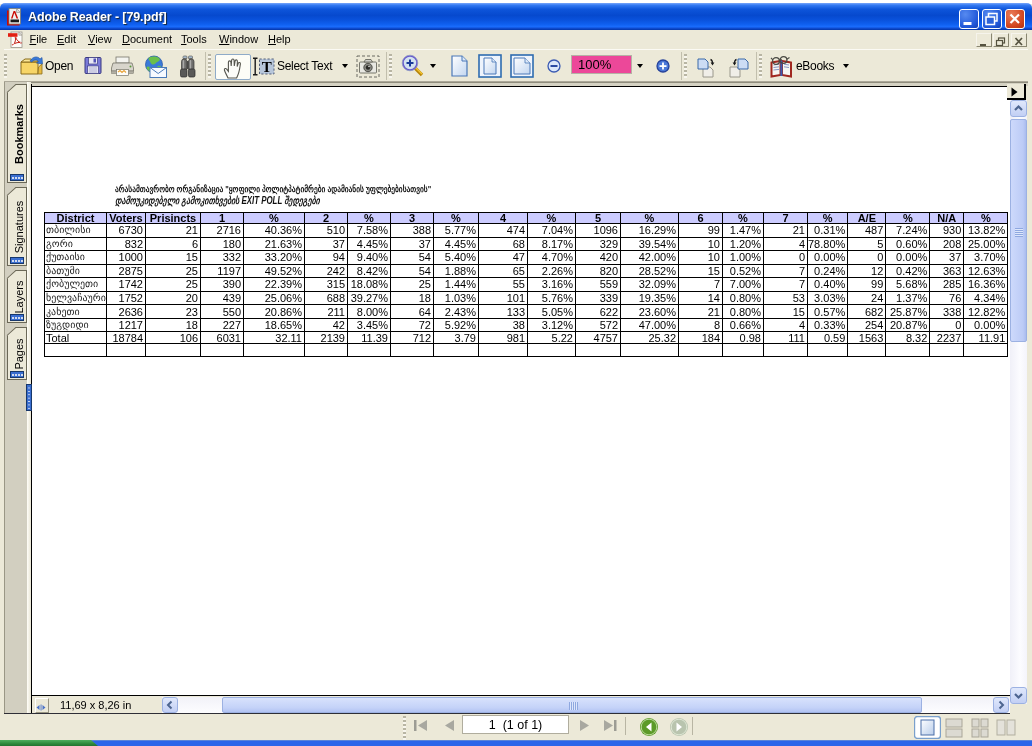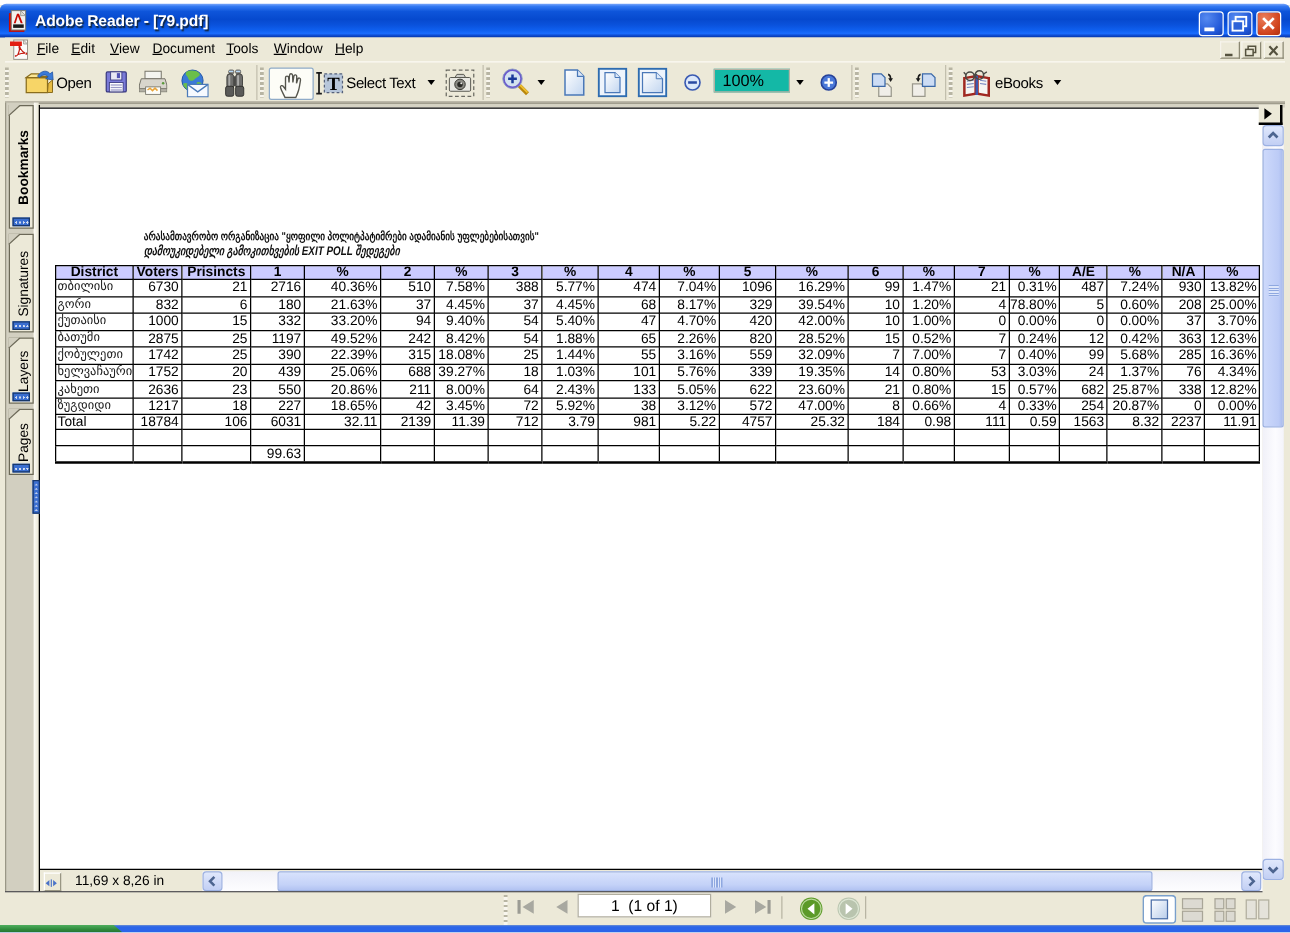--- a/index.html
+++ b/index.html
@@ -22,21 +22,21 @@
 #menuitems span{position:absolute;top:0;white-space:nowrap;}
 .mdibtn{position:absolute;top:3px;width:16px;height:14px;background:#ece9d8;
  border:1px solid #f6f4ec;border-right-color:#8a8772;border-bottom-color:#8a8772;box-sizing:border-box;}
 
 #toolbar{position:absolute;left:4px;top:49px;width:1024px;height:33px;background:#ece9d8;border-top:1px solid #fbfaf4;border-bottom:1px solid #aca899;box-sizing:border-box;}
 .grip{position:absolute;top:4px;width:3px;height:24px;
  background:repeating-linear-gradient(180deg,#b8b5a3 0 2px,#f8f6ee 2px 4px);}
 .tsep{position:absolute;top:2px;width:1px;height:28px;background:#c2bfad;}
 .tlabel{position:absolute;top:9px;font-size:12px;color:#000;letter-spacing:-0.3px;}
 .darr{position:absolute;width:0;height:0;border-left:3.5px solid transparent;border-right:3.5px solid transparent;border-top:4px solid #000;}
-#combo{position:absolute;left:567px;top:5px;width:61px;height:19px;background:#14b8a6;border:1px solid #b5b2a4;font-size:13px;padding:1px 0 0 6px;box-sizing:border-box;}
+#combo{position:absolute;left:567px;top:5px;width:61px;height:19px;background:#ec4899;border:1px solid #b5b2a4;font-size:13px;padding:1px 0 0 6px;box-sizing:border-box;}
 #handbtn{position:absolute;left:211px;top:4px;width:34px;height:24px;background:#fdfdf7;border:1px solid #8fabc8;border-radius:2px;}
 #createdoc{position:absolute;left:881px;top:2px;width:140px;height:28px;
  background:linear-gradient(180deg,#e3efe7,#cde0d4);border:1px solid #a8a593;border-top-color:#c8c5b4;
  text-align:center;color:#2d5fa8;font-size:11.5px;line-height:11.5px;padding-top:4px;box-sizing:border-box;}
 
 #topstrip{position:absolute;left:4px;top:82px;width:1024px;height:4px;background:#d5d2c3;border-top:1px solid #8f8c7c;box-sizing:border-box;}
 #tabstrip{position:absolute;left:4px;top:82px;width:23px;height:631px;background:#d2cfc0;border-left:1px solid #9a9786;box-sizing:border-box;}
 #splitter{position:absolute;left:27px;top:82px;width:4px;height:631px;background:linear-gradient(90deg,#fffef8,#e8e5d4);}
 #blackline{position:absolute;left:31px;top:84px;width:1px;height:629px;background:#000;}
 #splithandle{position:absolute;left:26px;top:384px;width:6px;height:27px;background:#3a6ed0;border:1px solid #17376b;box-sizing:border-box;background-image:radial-gradient(circle at 2px 3px,#cfdaf0 0 .7px,transparent 1px);background-size:4px 3.4px;}
@@ -601,43 +601,20 @@
           <td></td>
           <td></td>
           <td></td>
           <td></td>
           <td></td>
           <td></td>
           <td></td>
           <td></td>
           <td></td>
         </tr>
-        <tr class="last">
-          <td></td>
-          <td></td>
-          <td></td>
-          <td>99.63</td>
-          <td></td>
-          <td></td>
-          <td></td>
-          <td></td>
-          <td></td>
-          <td></td>
-          <td></td>
-          <td></td>
-          <td></td>
-          <td></td>
-          <td></td>
-          <td></td>
-          <td></td>
-          <td></td>
-          <td></td>
-          <td></td>
-          <td></td>
-        </tr>
       </tbody>
     </table>
 </div>
 <div id="ovfl"><svg width="15" height="12">
       <path d="M4.5 1.5 L10.5 6 L4.5 10.5 Z" fill="#000"></path>
     </svg></div>
 <div id="vsb"></div>
 <div class="sbtn" style="left:1010px;top:100px"><svg width="15" height="15">
       <path d="M4 9 L7.5 5.5 L11 9" stroke="#4d6590" stroke-width="2.2" fill="none"></path>
     </svg></div>

